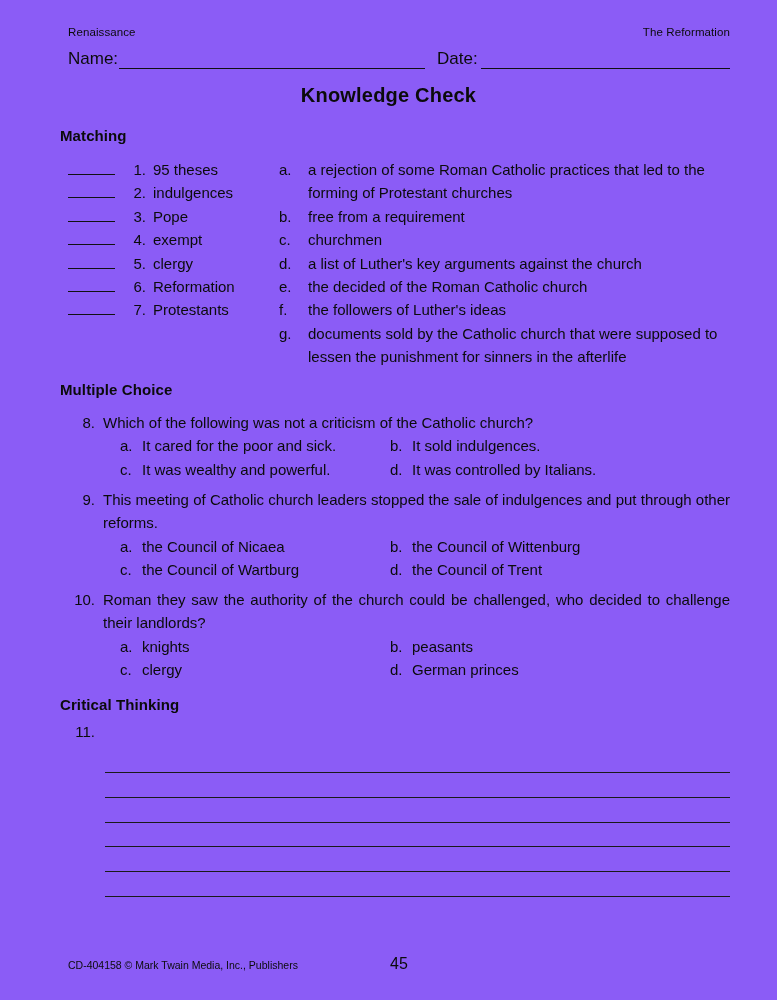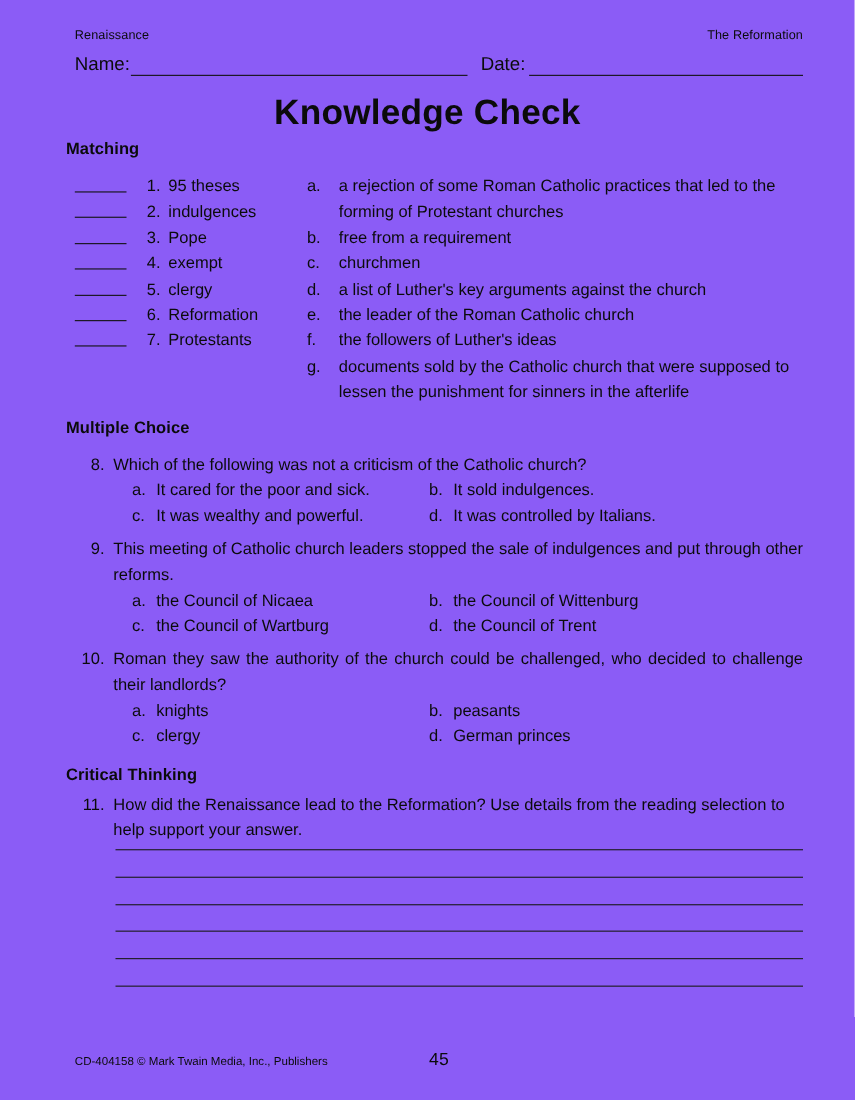--- a/index.html
+++ b/index.html
@@ -64,21 +64,21 @@
   .nd-name-rule { left: 51px; width: 306px; }
   .nd-date-rule { left: 413px; width: 249px; }
 
   
   .title {
     position: absolute;
     left: 0;
     top: 84px;
     width: 777px;
     text-align: center;
-    font-size: 32px;
+    font-size: 20px;
     font-weight: bold;
     letter-spacing: 0.2px;
   }
 
   
   .section-head {
     position: absolute;
     left: 60px;
     font-size: 15px;
     font-weight: bold;
@@ -311,21 +311,21 @@
       <div class="def-row">
         <span class="def-letter">c.</span>
         <span class="def-text">churchmen</span>
       </div>
       <div class="def-row">
         <span class="def-letter">d.</span>
         <span class="def-text">a list of Luther's key arguments against the church</span>
       </div>
       <div class="def-row">
         <span class="def-letter">e.</span>
-        <span class="def-text">the leader of the Roman Catholic church</span>
+        <span class="def-text">the decided of the Roman Catholic church</span>
       </div>
       <div class="def-row">
         <span class="def-letter">f.</span>
         <span class="def-text">the followers of Luther's ideas</span>
       </div>
       <div class="def-row">
         <span class="def-letter">g.</span>
         <span class="def-text">documents sold by the Catholic church that were supposed to lessen the punishment for sinners in the afterlife</span>
       </div>
     </div>
@@ -381,21 +381,20 @@
         <span class="mc-opt mc-col-b"><span class="ltr">d.</span><span>German princes</span></span>
       </div>
     </div>
   </div>
 
   <div class="section-head" id="head-ct">Critical Thinking</div>
 
   <div id="q11">
     <div class="mc-stem">
       <span class="mc-num">11.</span>
-      <span class="stem-text">How did the Renaissance lead to the Reformation? Use details from the reading selection to help support your answer.</span>
     </div>
   </div>
 
   <div class="answer-lines" id="answer-lines">
       <div class="answer-line"></div>
       <div class="answer-line"></div>
       <div class="answer-line"></div>
       <div class="answer-line"></div>
       <div class="answer-line"></div>
       <div class="answer-line"></div>

